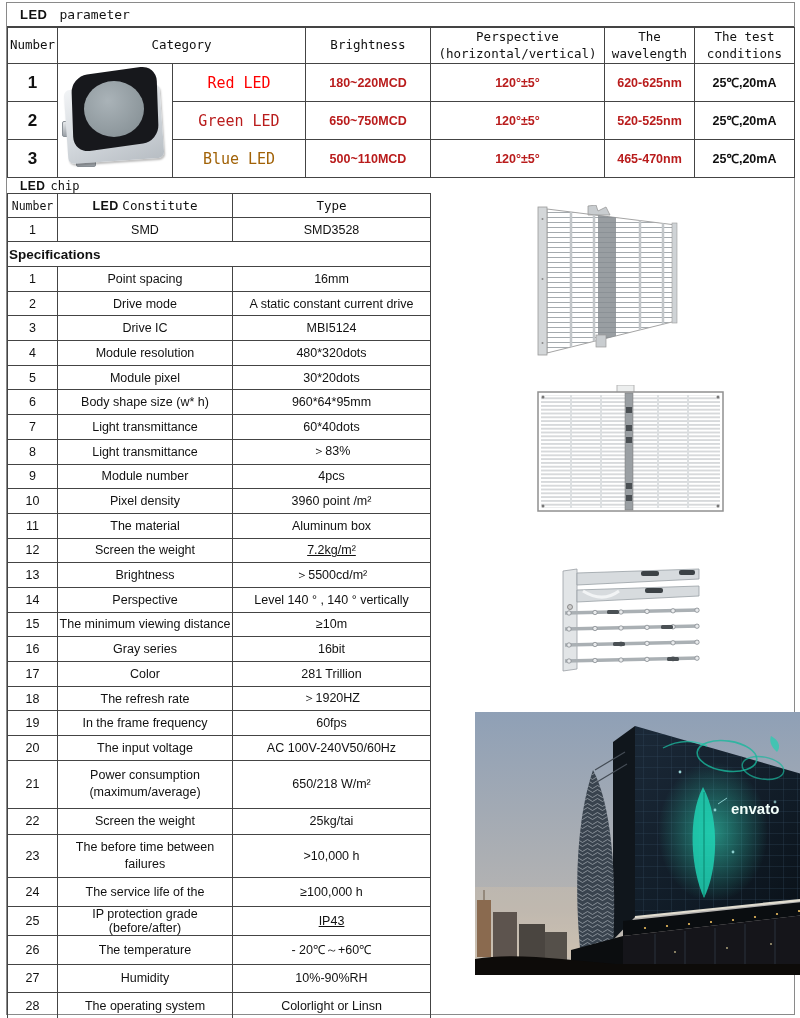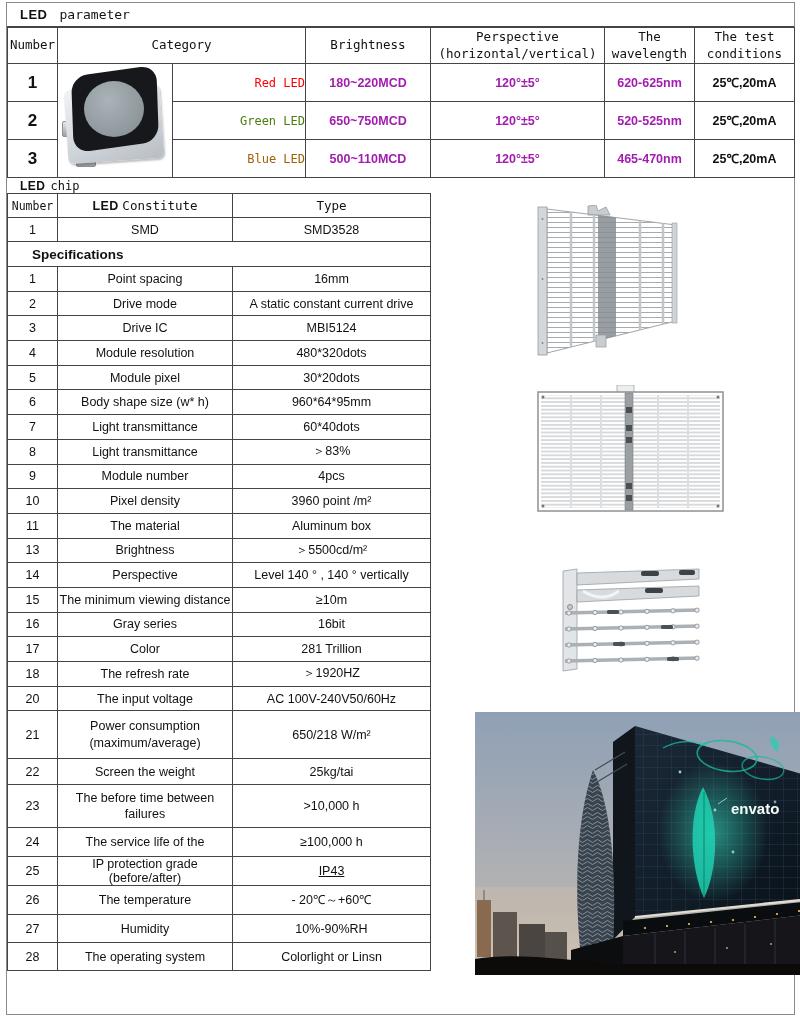--- a/index.html
+++ b/index.html
@@ -11,32 +11,32 @@
   .t-mono{font-family:"DejaVu Sans Mono",monospace;font-size:13px;margin-left:12px;}
   .chipbar{height:15px;display:flex;align-items:center;padding-left:13px;box-sizing:border-box;}
   .chipbar .t-bold{font-size:12px;}
   .chipbar .t-mono{margin-left:5px;font-size:12px;}
   
   table{border-collapse:collapse;table-layout:fixed;}
   td,th{border:1px solid #444;padding:0;text-align:center;vertical-align:middle;overflow:hidden;}
   .ptable{width:787px;}
   .ptable .hdr{font-family:"DejaVu Sans Mono",monospace;font-size:12.5px;font-weight:normal;height:35px;line-height:1.3;}
   .ptable .num{font-size:17px;font-weight:bold;}
-  .ptable .cat{font-family:"DejaVu Sans Mono",monospace;font-size:12px;text-align:right;}
-  .ptable .val{font-size:12.5px;font-weight:bold;color:#a21caf;}
+  .ptable .cat{font-family:"DejaVu Sans Mono",monospace;font-size:15px;}
+  .ptable .val{font-size:12.5px;font-weight:bold;color:#b91c1c;}
   .ptable .test{font-size:12.5px;font-weight:bold;color:#111;}
-  .c-red{color:#fe0000;}.c-green{color:#4d7c0f;}.c-blue{color:#a16207;}
+  .c-red{color:#fe0000;}.c-green{color:#b91c1c;}.c-blue{color:#a16207;}
   .row38{height:38px;}
   
   .cols{display:flex;align-items:flex-start;}
   .ltable{width:424px;font-size:12.5px;}
   .ltable td{height:23.7px;}
   .ltable .mono{font-family:"DejaVu Sans Mono",monospace;font-size:12.5px;}
   .ltable .h23{height:23px;}.ltable .h24{height:24px;}
-  .spectitle{text-align:left;font-weight:bold;font-size:13.5px;padding-left:24px;}
+  .spectitle{text-align:left;font-weight:bold;font-size:13.5px;padding-left:1px;}
   .h47 td{height:47px;}.h25 td{height:25px;}.h42 td{height:42px;}
   .h28 td{height:28px;}.h27 td{height:27px;margin-top:36px;}
   .wrap2{line-height:1.35;}
   .und{text-decoration:underline;}
   .lblsm{font-size:12.5px;}
   
   .rightcol{position:relative;width:363px;height:823px;}
   .imgbox{position:absolute;}
   
   .smd{position:relative;width:110px;height:104px;margin:0 auto;}
@@ -200,20 +200,25 @@
             <td>10</td>
             <td>Pixel density</td>
             <td>3960 point /m²</td>
           </tr>
       <tr>
             <td>11</td>
             <td>The material</td>
             <td>Aluminum box</td>
           </tr>
       <tr>
+            <td>12</td>
+            <td>Screen the weight</td>
+            <td class="und">7.2kg/m²</td>
+          </tr>
+      <tr>
             <td>13</td>
             <td>Brightness</td>
             <td>＞5500cd/m²</td>
           </tr>
       <tr>
             <td>14</td>
             <td>Perspective</td>
             <td>Level 140 ° , 140 °  vertically</td>
           </tr>
       <tr>
@@ -228,20 +233,25 @@
           </tr>
       <tr>
             <td>17</td>
             <td>Color</td>
             <td>281 Trillion</td>
           </tr>
       <tr>
             <td>18</td>
             <td>The refresh rate</td>
             <td>＞1920HZ</td>
+          </tr>
+      <tr>
+            <td>19</td>
+            <td>In the frame frequency</td>
+            <td>60fps</td>
           </tr>
       <tr>
             <td>20</td>
             <td>The input voltage</td>
             <td>AC 100V-240V50/60Hz</td>
           </tr>
       <tr class="h47">
             <td>21</td>
             <td class="wrap2" style="padding:0 18px">Power consumption (maximum/average)</td>
             <td>650/218 W/m²</td>

